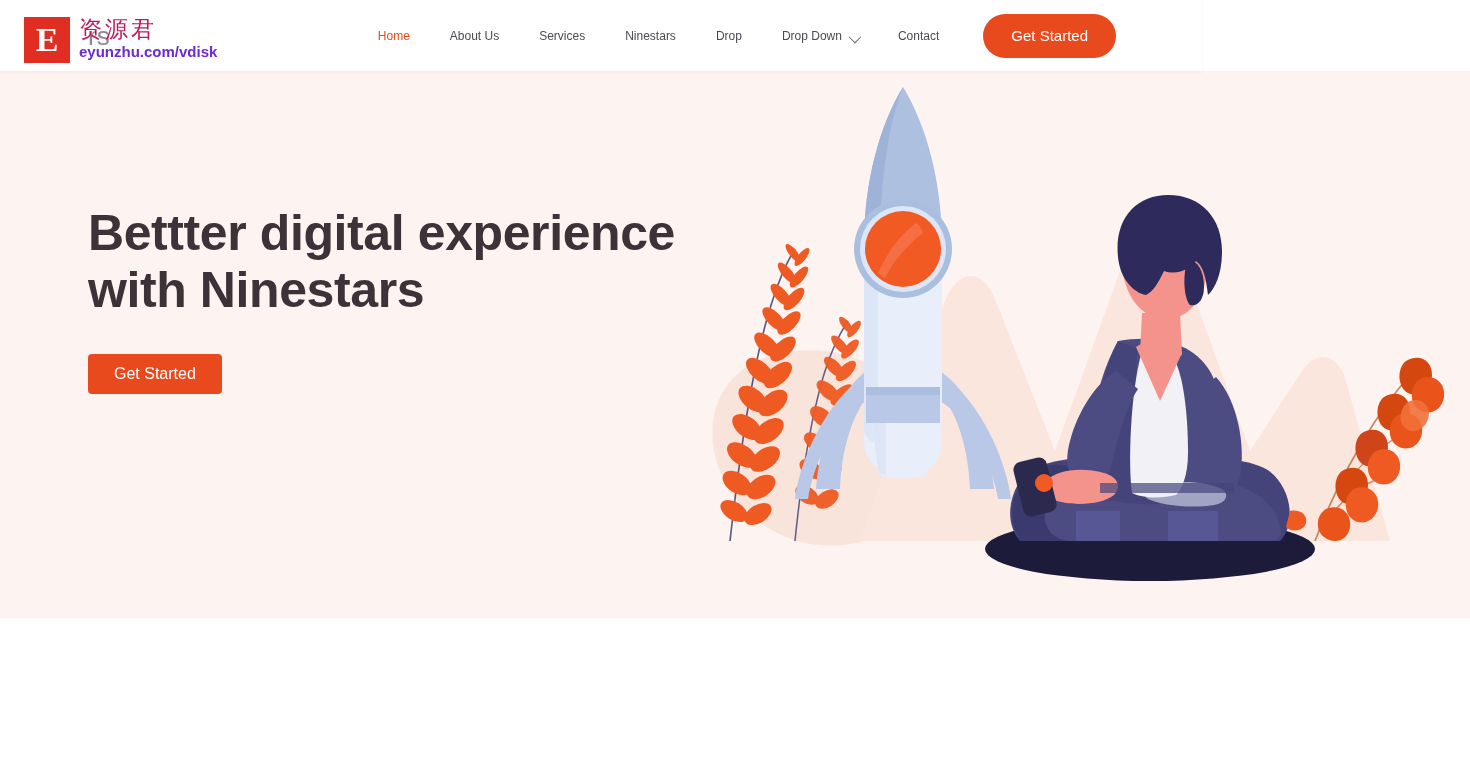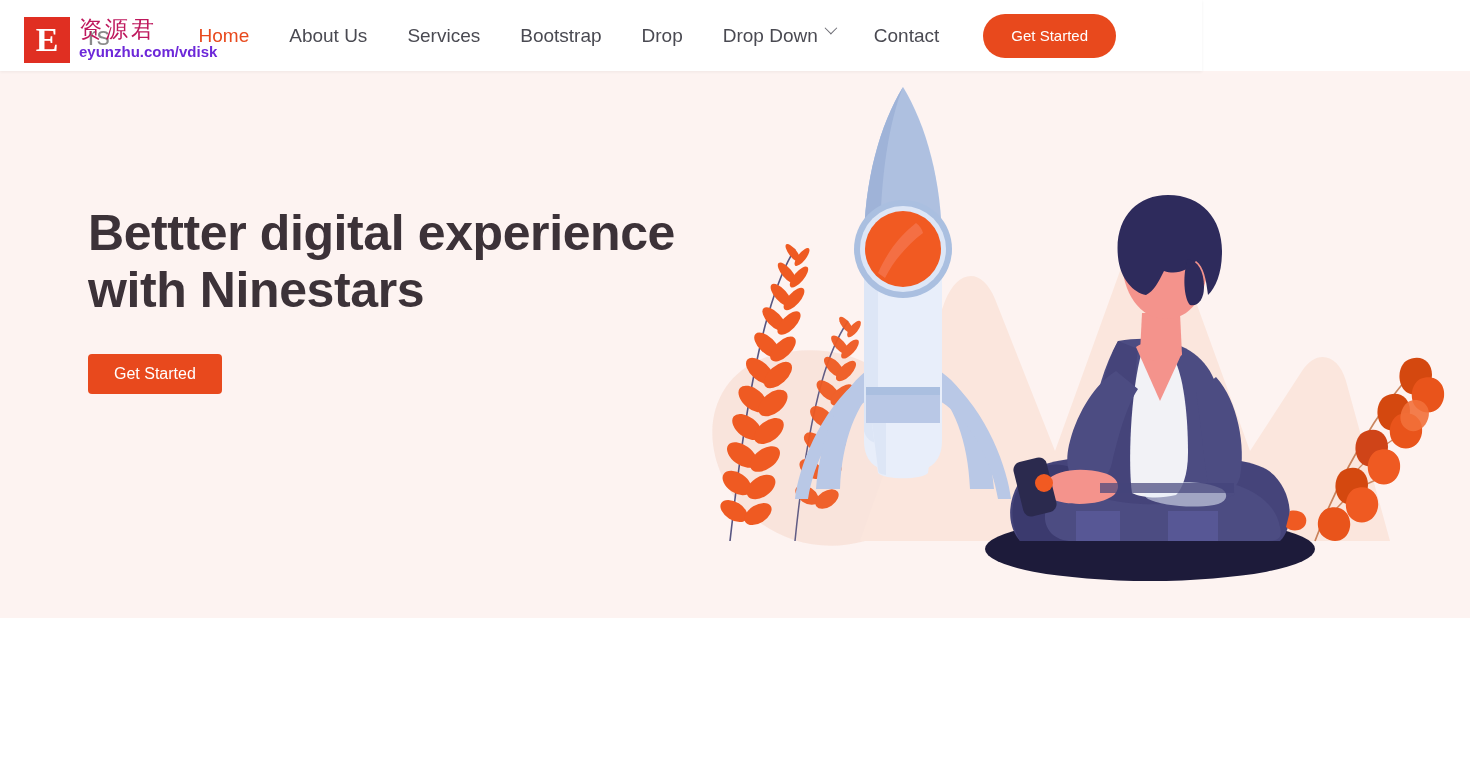--- a/index.html
+++ b/index.html
@@ -49,28 +49,28 @@
     position: absolute;
     right: 86px;
     top: 50%;
     transform: translateY(-50%);
     display: flex;
     align-items: center;
     gap: 0px;
   }
 
   .nav-link {
-    font-size: 19px;
+    font-size: 12px;
     color: #4a4a52;
     padding: 8px 20px;
     text-decoration: none;
     white-space: nowrap;
     cursor: pointer;
     display: inline-flex;
-    align-items: flex-start;
+    align-items: flex-end;
     gap: 7px;
   }
   .nav-link.active { color: #e8491d; }
 
   .chevron-down {
     display: inline-block;
     width: 9px; height: 9px;
     border-right: 1.6px solid #6b6b73;
     border-bottom: 1.6px solid #6b6b73;
     transform: rotate(45deg) translateY(-2px);
@@ -206,21 +206,21 @@
 
       <a class="nav-link">
         <span>About Us</span>
       </a>
 
       <a class="nav-link">
         <span>Services</span>
       </a>
 
       <a class="nav-link">
-        <span>Bootstrap</span>
+        <span>Ninestars</span>
       </a>
 
       <a class="nav-link">
         <span>Drop</span>
       </a>
 
       <a class="nav-link">
         <span>Drop Down</span>
         <span class="chevron-down"></span>
       </a>

